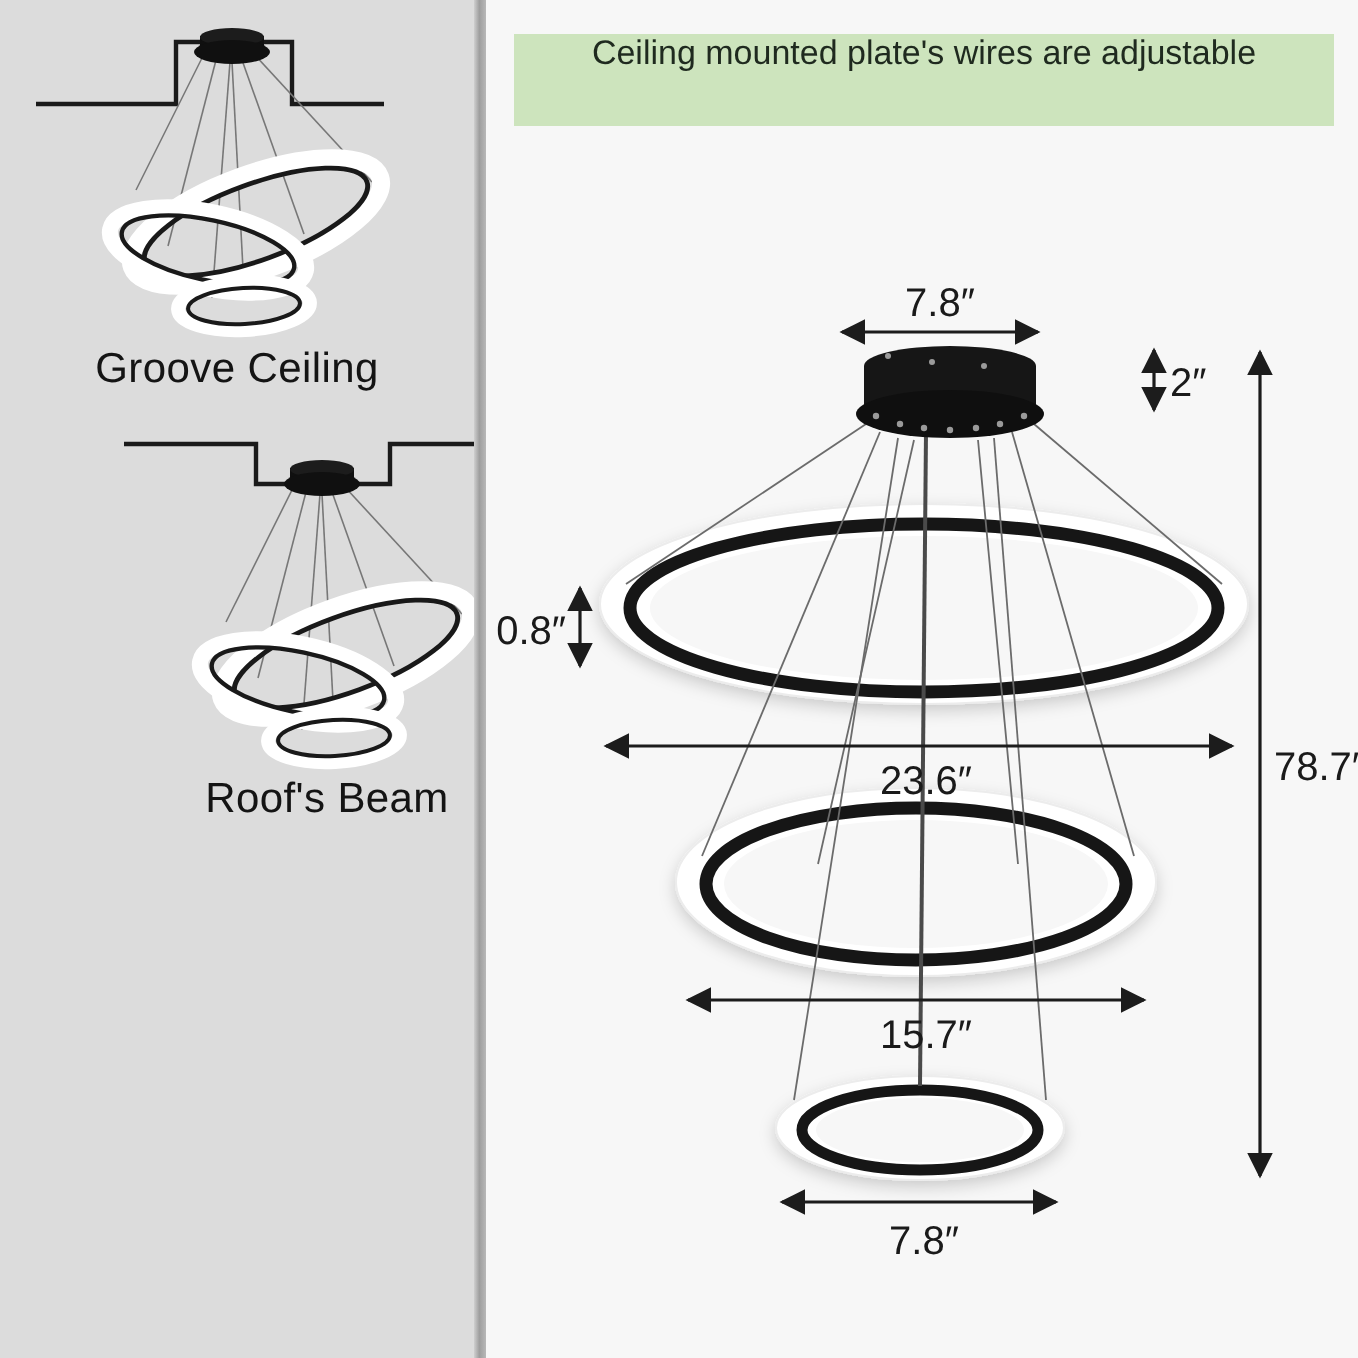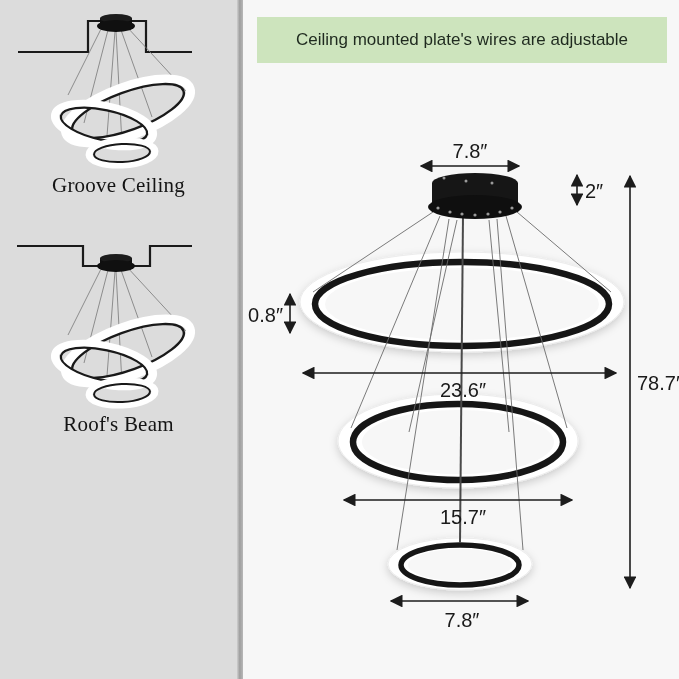--- a/index.html
+++ b/index.html
@@ -12,32 +12,32 @@
     background:#dcdcdc;
   }
   .divider{
     position:absolute; left:237px; top:0; width:6px; height:679px;
     background:linear-gradient(90deg,#cfcfcf,#9e9e9e 45%,#b8b8b8);
   }
   .main{
     position:absolute; left:243px; top:0; width:436px; height:679px;
     background:#f7f7f7;
   }
-  .side-item{ position:absolute; left:0; width:237px;font-family:Liberation Serif, serif; }
+  .side-item{ position:absolute; left:0; width:237px; }
   .side-item svg{ display:block; }
   .side-label{
     text-align:center; font-size:21px; color:#141414; margin-top:2px;
     letter-spacing:0.2px;
   }
   .item-groove{ top:6px; }
-  .item-beam{ top:236px; }
+  .item-beam{ top:212px;padding-left:45px; }
   .item-sloped{ top:436px; }
   .banner{
     position:absolute; left:257px; top:17px; width:410px; height:46px;
-    background:#cde4bd; display:flex; align-items:center; justify-content:center;
+    background:#cde4bd; display:flex; justify-content:center;
     font-size:17px; color:#1f2a1f; white-space:nowrap;
   }
   .diagram-svg{ position:absolute; left:239px; top:80px; }
   .dim-text{ font-family:"Liberation Sans", sans-serif; font-size:20px; fill:#1a1a1a; }
 </style>
 </head>
 <body>
 
 <div class="stage">
 

